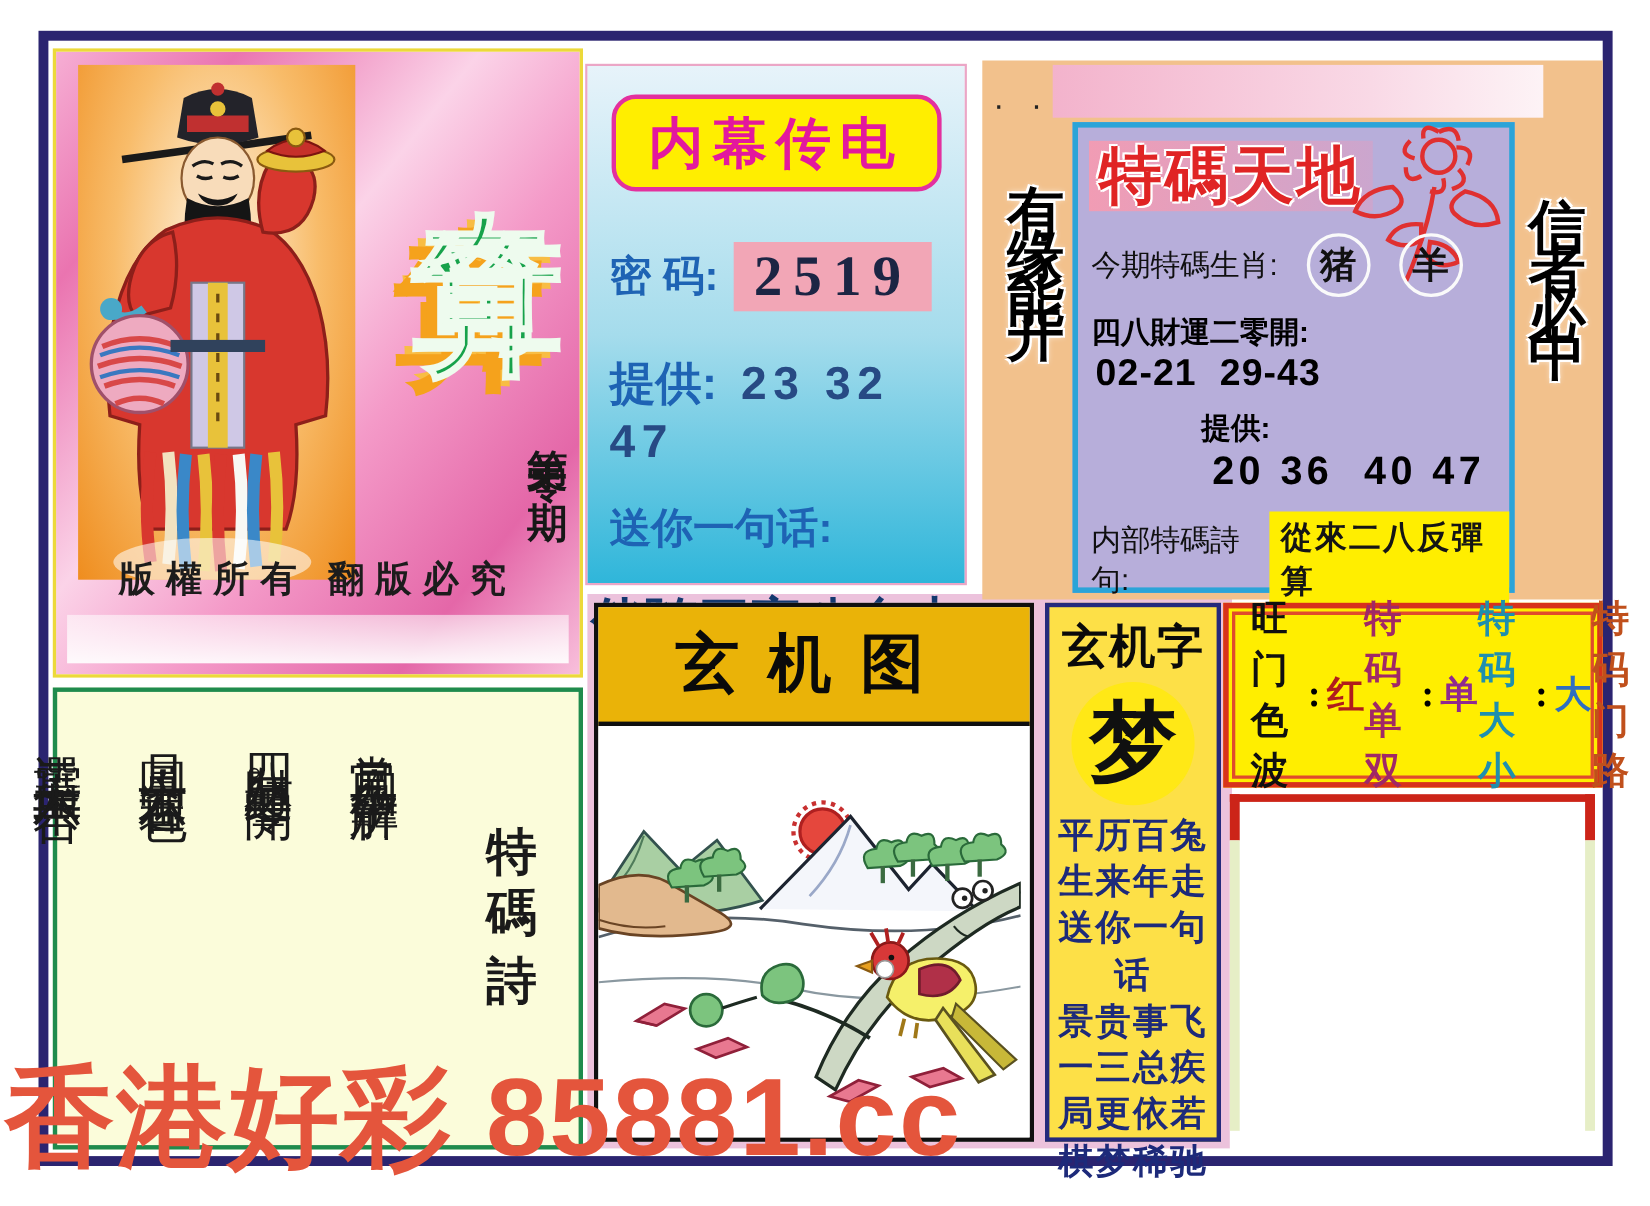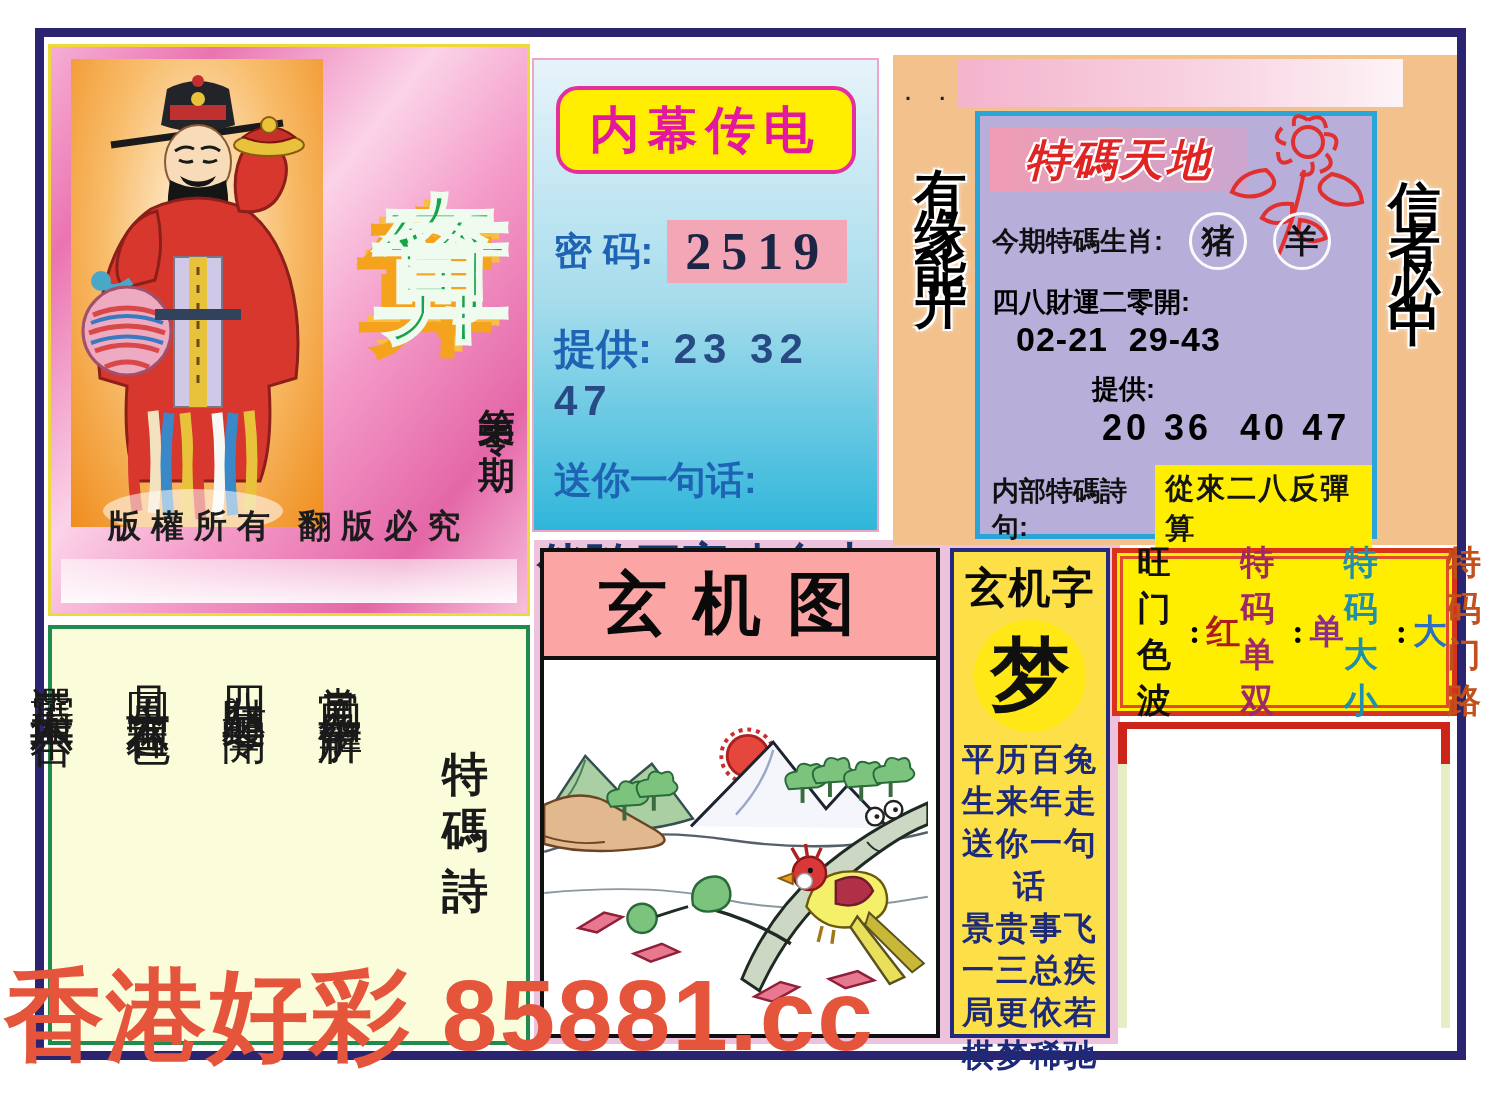--- a/index.html
+++ b/index.html
@@ -47,52 +47,52 @@
     background:linear-gradient(90deg,#f3b3cc,#f9d9e6 65%,#fdf3f6);}
   .dots{left:10px;top:24px;font-size:30px;letter-spacing:8px;color:#222;}
   .vcol{writing-mode:vertical-rl;font-family:"Liberation Serif",serif;font-weight:bold;
     font-size:52px;letter-spacing:38px;color:#000;
     text-shadow:0 0 7px #fff,2px 2px 0 #fff,-2px -2px 0 #fff,2px -2px 0 #fff,-2px 2px 0 #fff;}
   .vcol-left{left:12px;top:72px;}
   .vcol-right{right:8px;top:84px;}
   .inner-box{left:82px;top:56px;width:392px;height:418px;background:#b7aeda;border:5px solid #2ba4d8;}
   .tema-strip{left:10px;top:12px;width:258px;height:64px;
     background:linear-gradient(90deg,#f19cb4,#cba6ce);display:flex;align-items:center;justify-content:center;}
-  .tema-title{font-size:44px;font-weight:bold;color:#e02424;letter-spacing:3px;
+  .tema-title{font-size:57px;font-weight:bold;color:#e02424;letter-spacing:3px;
     font-family:"Liberation Serif",serif;
-    text-shadow:2px 0 0 #fff,-2px 0 0 #fff,0 2px 0 #fff,0 -2px 0 #fff,2px 2px 0 #fff,-2px -2px 0 #fff;font-style:italic;}
+    text-shadow:2px 0 0 #fff,-2px 0 0 #fff,0 2px 0 #fff,0 -2px 0 #fff,2px 2px 0 #fff,-2px -2px 0 #fff;}
   .flower{right:2px;top:-8px;}
   .ib-content{left:0;top:86px;right:0;bottom:0;}
-  .ib-label{font-size:27px;font-weight:bold;color:#101010;}
+  .ib-label{font-size:27px;font-weight:normal;color:#101010;}
   .zodiac-row{margin:10px 0 0 12px;display:flex;align-items:center;}
   .circle{display:inline-flex;width:52px;height:52px;border:3px solid #fafafa;border-radius:50%;
     align-items:center;justify-content:center;font-size:33px;font-weight:bold;color:#111;margin-left:26px;}
   .prov-row{margin:12px 0 0 112px;font-size:27px;font-weight:bold;}
   .big-nums{font-size:36px;font-weight:bold;letter-spacing:4px;margin-left:10px;white-space:pre;}
   .range-row{margin:14px 0 0 12px;font-size:27px;font-weight:bold;}
-  .range-vals{font-size:34px;font-weight:bold;letter-spacing:1px;margin-left:24px;white-space:pre;}
+  .range-vals{font-size:34px;font-weight:bold;letter-spacing:1px;margin-left:4px;white-space:pre;}
   .poemline-row{margin:16px 0 0 12px;display:flex;align-items:center;}
   .chip{display:inline-block;background:#ffee00;padding:4px 10px;font-size:29px;font-weight:bold;
     font-family:"Liberation Serif",serif;color:#151515;letter-spacing:2px;margin-left:8px;}
   .chip2-row{margin:14px 0 0 128px;}
 
   
   .panel-poem{left:48px;top:625px;width:474px;height:412px;border:4px solid #1f8b4d;background:#fbfcda;}
   .poem-flow{position:absolute;left:0;top:0;right:0;bottom:0;writing-mode:vertical-rl;
     padding:22px 30px;font-family:"Liberation Serif",serif;color:#1a1a1a;}
   .poem-title{font-size:46px;font-weight:bold;letter-spacing:58px;padding-top:62px;margin-left:64px;}
   .poem-line{font-size:45px;letter-spacing:6px;margin-left:36px;}
 
   
   .underlay{left:534px;top:540px;width:586px;height:504px;background:#ecc2dc;}
 
   
   .panel-xjt{left:540px;top:548px;width:392px;height:482px;border:4px solid #101010;background:#fff;}
-  .xjt-header{height:104px;background:#fca5a5;border-bottom:4px solid #101010;display:flex;
-    align-items:center;justify-content:center;font-size:68px;font-weight:bold;letter-spacing:26px;color:#0a0a0a;}
+  .xjt-header{height:104px;background:#eab308;border-bottom:4px solid #101010;display:flex;
+    align-items:center;justify-content:center;font-size:58px;font-weight:bold;letter-spacing:26px;color:#0a0a0a;}
   .xjt-art{position:absolute;left:0;top:108px;right:0;bottom:0;background:#fff;}
 
   
   .panel-xjz{left:950px;top:548px;width:152px;height:482px;border:4px solid #242a7c;background:#fde047;text-align:center;}
   .xjz-title{margin-top:8px;font-size:42px;font-weight:bold;letter-spacing:1px;color:#0a0a0a;}
   .xjz-circle{margin:4px auto 0 auto;width:112px;height:112px;border-radius:50%;background:#ffe816;
     display:flex;align-items:center;justify-content:center;}
   .xjz-char{font-size:80px;font-weight:bold;color:#101010;font-family:"Liberation Serif",serif;}
   .xjz-grid{margin-top:6px;}
   .xjz-row{font-size:32px;font-weight:bold;color:#1d2a7a;line-height:1.32;letter-spacing:2px;

